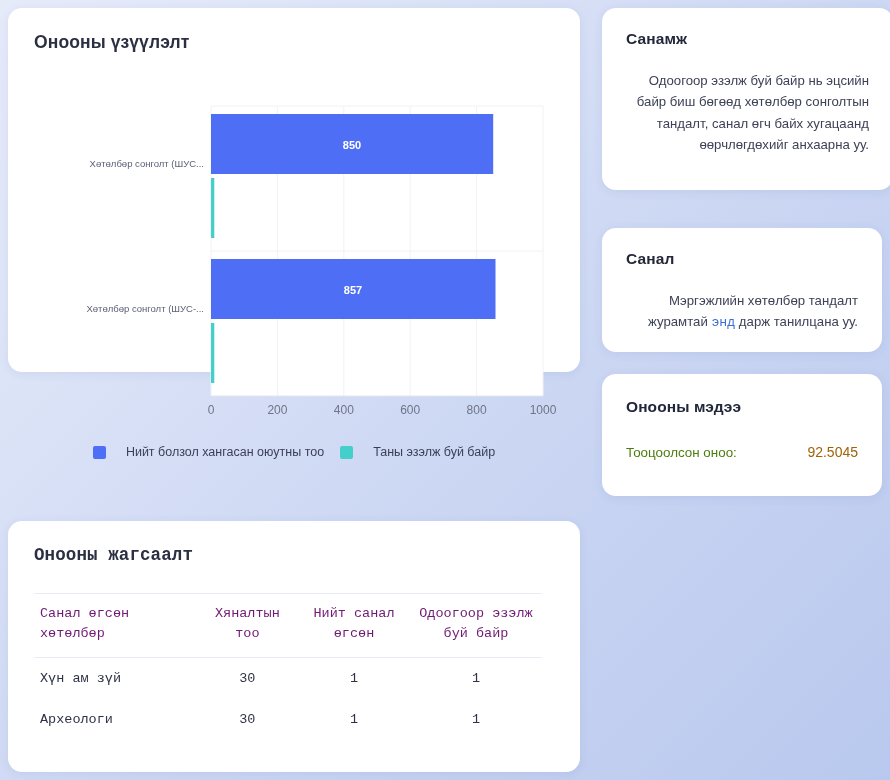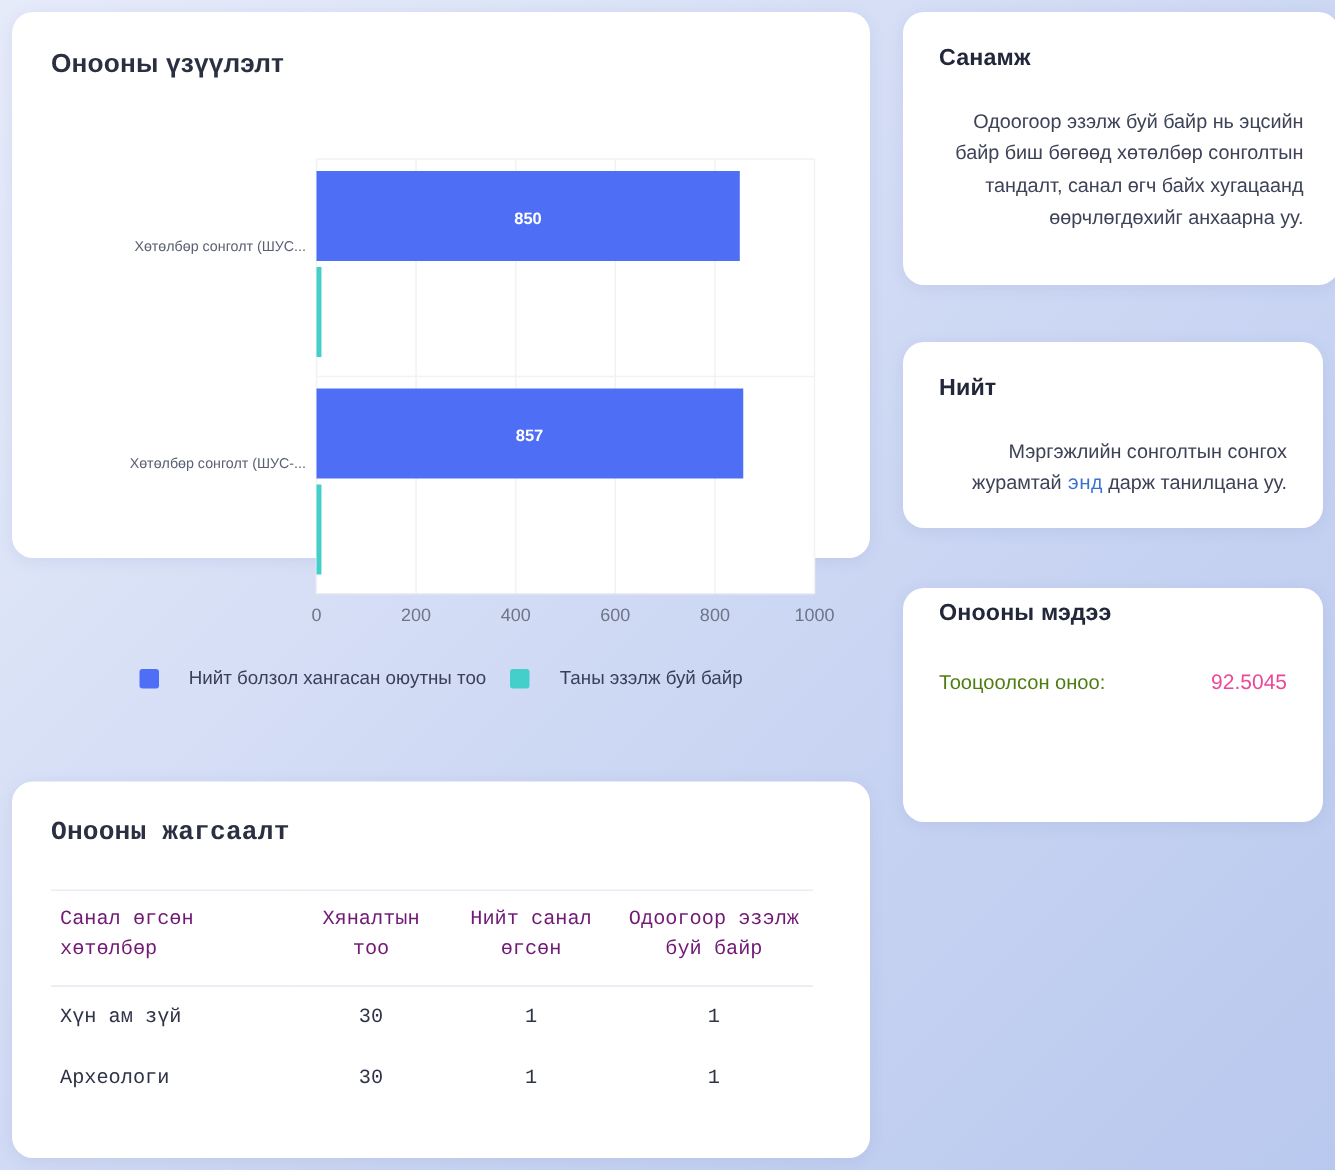--- a/index.html
+++ b/index.html
@@ -118,21 +118,21 @@
     font-size: 13.5px;
     color: #2f3347;
     padding: 13px 6px;
     text-align: center;
   }
   tbody td:first-child { text-align: left; }
 
   
   #note-card   { left: 602px; top: 8px;   width: 291px; height: 182px; padding: 22px 24px; }
   #rules-card  { left: 602px; top: 228px; width: 280px; height: 124px; padding: 22px 24px; }
-  #score-card  { left: 602px; top: 392px; width: 280px; height: 156px; padding: 8px 24px; }
+  #score-card  { left: 602px; top: 374px; width: 280px; height: 122px; padding: 24px 24px; }
 
   .side-title {
     font-size: 15.5px;
     font-weight: 700;
     color: #23273a;
     letter-spacing: .1px;
   }
   .side-body {
     margin-top: 22px;
     font-size: 13.2px;
@@ -146,21 +146,21 @@
     font-family: Liberation Mono, monospace;
   }
 
   .score-row {
     margin-top: 28px;
     display: flex;
     align-items: baseline;
     justify-content: space-between;
   }
   .score-label { font-size: 13.4px; color: #4d7c0f; }
-  .score-value { font-size: 14px; color: #ec4899; }
+  .score-value { font-size: 14px; color: #a16207; }
 
   
   .tick-text { font-family: "Liberation Sans", sans-serif; font-size: 12px; fill: #6f7487; }
   .cat-text  { font-family: "Liberation Sans", sans-serif; font-size: 9.5px; fill: #5b6075; }
   .bar-label { font-family: "Liberation Sans", sans-serif; font-size: 11px; font-weight: 700; fill: #ffffff; }
 </style>
 </head>
 <body>
 
 <div id="page">
@@ -251,22 +251,22 @@
       </tbody>
     </table>
   </div>
 
   <div class="card" id="note-card">
     <div class="side-title">Санамж</div>
     <div class="side-body">Одоогоор эзэлж буй байр нь эцсийн байр биш бөгөөд хөтөлбөр сонголтын тандалт, санал өгч байх хугацаанд өөрчлөгдөхийг анхаарна уу.</div>
   </div>
 
   <div class="card" id="rules-card">
-    <div class="side-title">Нийт</div>
-    <div class="side-body"><span>Мэргэжлийн сонголтын сонгох журамтай </span><a href="#" class="side-link">энд</a><span> дарж танилцана уу.</span></div>
+    <div class="side-title">Санал</div>
+    <div class="side-body"><span>Мэргэжлийн хөтөлбөр тандалт журамтай </span><a href="#" class="side-link">энд</a><span> дарж танилцана уу.</span></div>
   </div>
 
   <div class="card" id="score-card">
     <div class="side-title">Онооны мэдээ</div>
     <div class="score-row">
       <span class="score-label">Тооцоолсон оноо:</span>
       <span class="score-value">92.5045</span>
     </div>
   </div>
 

